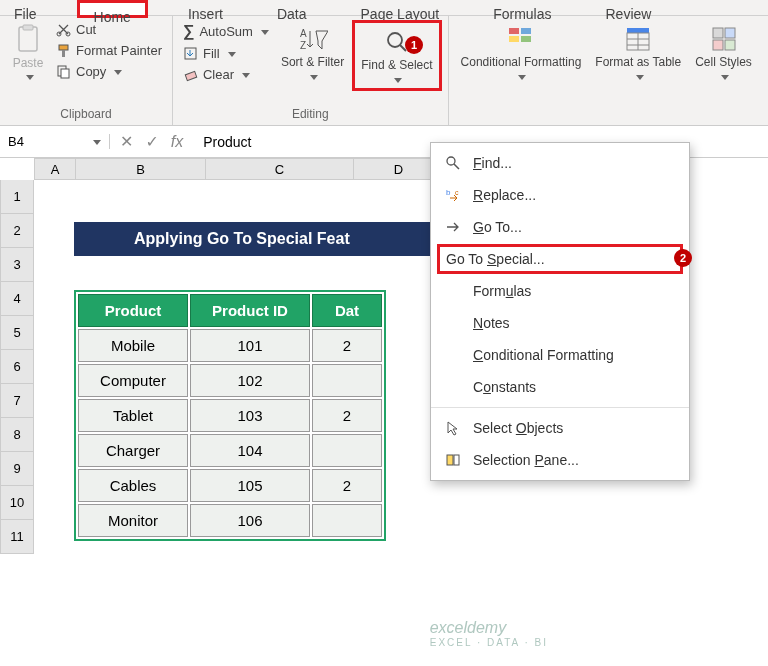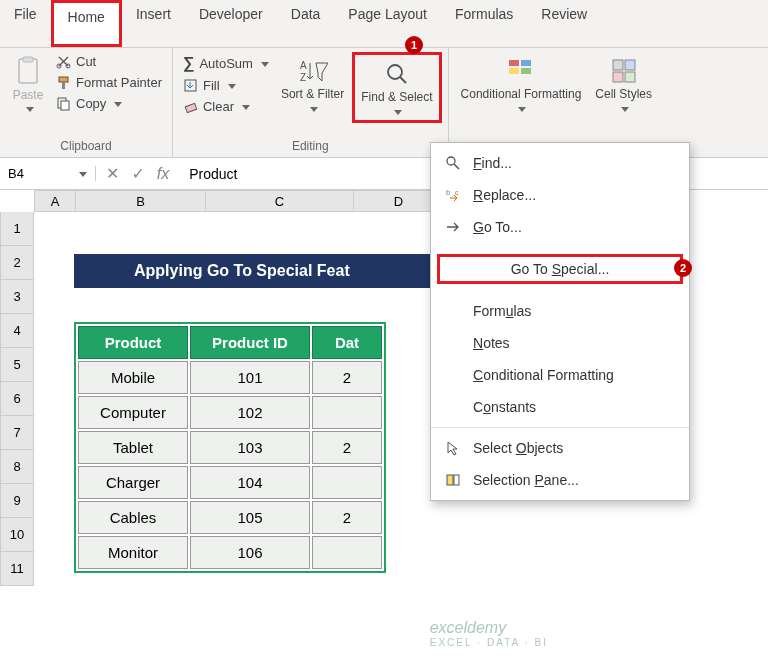--- a/index.html
+++ b/index.html
@@ -1,39 +1,39 @@
 <!DOCTYPE html>
 <html><head>
 <meta charset="utf-8">
 <style>
 * { box-sizing: border-box; margin: 0; padding: 0; font-family: 'Segoe UI', Arial, sans-serif; }
 body { background: #fff; width: 768px; height: 666px; overflow: hidden; position: relative; }
 
-.ribbon-tabs { display: flex; background: #f3f2f1; border-bottom: 1px solid #d0d0d0; height: 48px; }
+.ribbon-tabs { display: flex; background: #f3f2f1; border-bottom: 1px solid #d0d0d0; height: 16px; gap: 26px; }
 .ribbon-tab { padding: 6px 14px; font-size: 14px; color: #444; cursor: pointer; }
 .ribbon-tab.active { background: #fff; }
 .ribbon-tab.highlight { border: 3px solid #e31b23; }
 
 .ribbon-body { display: flex; background: #f3f2f1; border-bottom: 1px solid #ccc; height: 110px; }
 .ribbon-group { border-right: 1px solid #d0d0d0; padding: 4px 6px 2px; display: flex; flex-direction: column; justify-content: space-between; }
 .ribbon-group-label { text-align: center; font-size: 12px; color: #666; padding: 2px 0; }
 .ribbon-row { display: flex; align-items: flex-start; gap: 2px; }
 .big-btn { display: flex; flex-direction: column; align-items: center; padding: 2px 6px; font-size: 12px; color: #444; min-width: 44px; }
 .big-btn .icon-slot { height: 34px; display: flex; align-items: center; justify-content: center; }
 .small-btn { display: flex; align-items: center; gap: 5px; padding: 2px 4px; font-size: 13px; color: #444; white-space: nowrap; }
 .caret::after { content: ''; display: inline-block; border-left: 4px solid transparent; border-right: 4px solid transparent; border-top: 5px solid #666; margin-left: 3px; vertical-align: middle; }
 .ribbon-col { display: flex; flex-direction: column; gap: 2px; }
 
 .highlight-red { border: 3px solid #e31b23; }
 .greyout { color: #aaa; }
 
 .badge { position: absolute; width: 18px; height: 18px; border-radius: 50%; background: #c00000; color: #fff; font-size: 11px; display: flex; align-items: center; justify-content: center; font-weight: bold; }
 
 .formula-bar { display: flex; align-items: center; height: 32px; border-bottom: 1px solid #ccc; }
-.name-box { width: 96px; border-right: 1px solid #ccc; padding: 0 8px; font-size: 13px; display: flex; align-items: flex-end; justify-content: space-between; }
+.name-box { width: 110px; border-right: 1px solid #ccc; padding: 0 8px; font-size: 13px; display: flex; align-items: flex-end; justify-content: space-between; }
 .fx-area { display: flex; align-items: center; gap: 12px; padding: 0 10px; color: #888; }
 .fx-label { font-style: italic; }
 .fb-content { padding: 0 10px; font-size: 14px; }
 
 .grid { position: relative; }
 .col-headers { display: flex; margin-left: 34px; }
 .col-head { text-align: center; font-size: 13px; background: #e6e6e6; border: 1px solid #ccc; border-left: none; height: 22px; line-height: 22px; }
 .col-head:first-child { border-left: 1px solid #ccc; }
 .row-headers { position: absolute; top: 22px; left: 0; width: 34px; }
 .row-head { text-align: center; font-size: 13px; background: #e6e6e6; border: 1px solid #ccc; border-top: none; height: 34px; line-height: 34px; }
@@ -42,37 +42,36 @@
 .title-banner { position: absolute; left: 40px; top: 42px; width: 410px; height: 34px; background: #203562; color: #fff; font-weight: bold; font-size: 16px; display: flex; align-items: center; padding-left: 60px; }
 
 .data-table { position: absolute; left: 40px; top: 110px; border: 2px solid #21a366; }
 .data-table th { background: #21a366; color: #fff; font-weight: bold; font-size: 15px; padding: 7px 0; border: 1px solid #177a49; }
 .data-table td { background: #eef1ee; text-align: center; font-size: 15px; padding: 7px 0; border: 1px solid #999; }
 .th-prod { width: 110px; } .th-id { width: 120px; } .th-dat { width: 70px; }
 
 .dropdown { position: absolute; left: 430px; top: 142px; width: 260px; background: #fff; border: 1px solid #bbb; box-shadow: 2px 4px 10px rgba(0,0,0,0.25); padding: 4px 0; z-index: 10; }
 .dd-item { display: flex; align-items: center; gap: 10px; padding: 7px 12px; font-size: 14px; color: #333; }
 .dd-item .dd-icon { width: 20px; height: 18px; display: flex; align-items: center; justify-content: center; }
-.dd-item.highlight { border: 3px solid #e31b23; margin: 11px 6px; padding: 4px 6px; justify-content: center; }
+.dd-item.highlight { border: 3px solid #e31b23; margin: 1px 6px; padding: 4px 6px; }
 .dd-sep { height: 1px; background: #e0e0e0; margin: 4px 0; }
 .mnemonic { text-decoration: underline; }
 
 .watermark { position: absolute; bottom: 18px; right: 220px; color: #b0c8c0; font-size: 16px; font-style: italic; z-index: 5; margin-top: 15px; }
 .watermark .sub { font-size: 10px; letter-spacing: 2px; display: block; text-align: right; font-style: normal; }
 
 svg { display: block; }
 </style>
 </head>
 <body>
 
 <div class="ribbon-tabs">
   <div class="ribbon-tab">File</div>
   <div class="ribbon-tab active highlight">Home</div>
   <div class="ribbon-tab">Insert</div>
-  <div class="ribbon-tab">Developer</div>
   <div class="ribbon-tab">Data</div>
   <div class="ribbon-tab">Page Layout</div>
   <div class="ribbon-tab">Formulas</div>
   <div class="ribbon-tab">Review</div>
 </div>
 
 <div class="ribbon-body">
 
   <div class="ribbon-group">
     <div class="ribbon-row">
@@ -170,20 +169,33 @@
       <div class="big-btn">
         <div class="icon-slot">
             <svg width="28" height="26">
               <rect x="2" y="2" width="10" height="6" fill="#e06666"></rect>
               <rect x="14" y="2" width="10" height="6" fill="#6fa8dc"></rect>
               <rect x="2" y="10" width="10" height="6" fill="#ffd966"></rect>
               <rect x="14" y="10" width="10" height="6" fill="#93c47d"></rect>
             </svg>
           </div>
         <span style="text-align:center;line-height:1.1">Conditional Formatting</span>
+          <span class="caret"></span>
+      </div>
+      <div class="big-btn">
+        <div class="icon-slot">
+            <svg width="26" height="26">
+              <rect x="2" y="2" width="22" height="5" fill="#4a86e8"></rect>
+              <rect x="2" y="7" width="22" height="17" fill="none" stroke="#888"></rect>
+              <line x1="2" y1="13" x2="24" y2="13" stroke="#888"></line>
+              <line x1="2" y1="19" x2="24" y2="19" stroke="#888"></line>
+              <line x1="13" y1="7" x2="13" y2="24" stroke="#888"></line>
+            </svg>
+          </div>
+        <span style="text-align:center;line-height:1.1">Format as Table</span>
           <span class="caret"></span>
       </div>
       <div class="big-btn">
         <div class="icon-slot">
             <svg width="26" height="26">
               <rect x="2" y="2" width="10" height="10" fill="#d9d9d9" stroke="#888"></rect>
               <rect x="14" y="2" width="10" height="10" fill="#c9daf8" stroke="#888"></rect>
               <rect x="2" y="14" width="10" height="10" fill="#f4cccc" stroke="#888"></rect>
               <rect x="14" y="14" width="10" height="10" fill="#d9ead3" stroke="#888"></rect>
             </svg>

